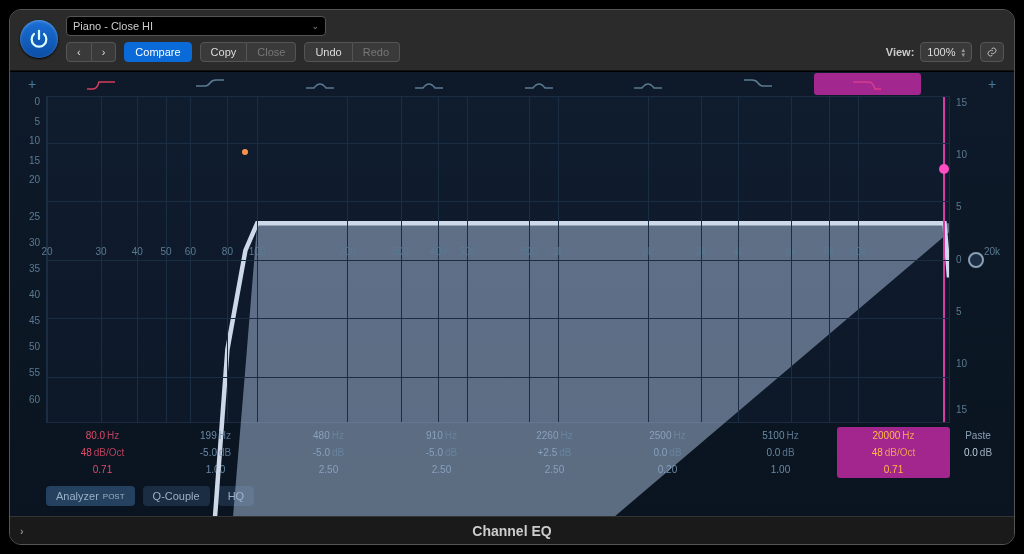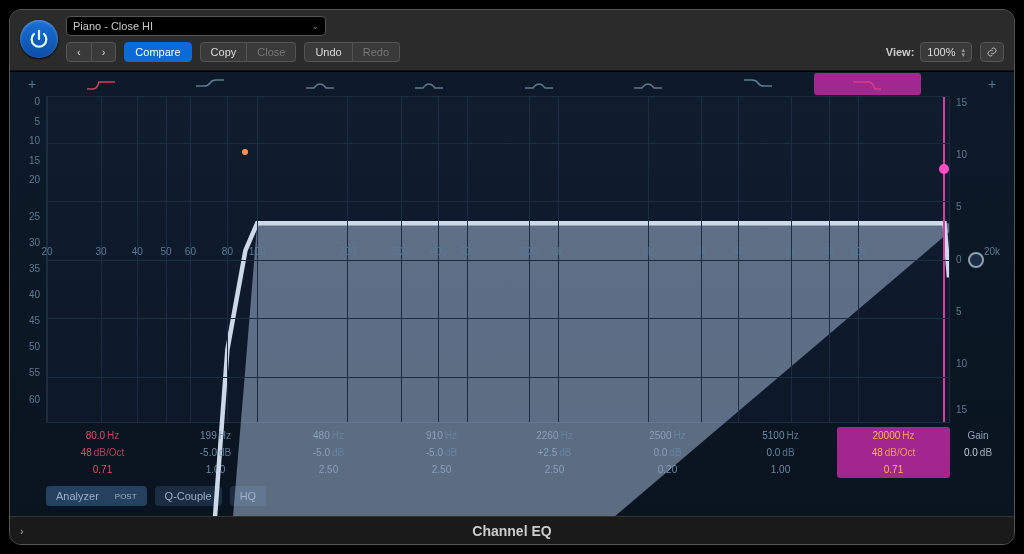--- a/index.html
+++ b/index.html
@@ -72,21 +72,21 @@
   .param-col.mag{background:#a2268d;border-radius:3px}
   .param-col.mag .p-freq{color:#ffb94a}
   .param-col.mag .p-gain{color:#ffb94a}
   .param-col.mag .p-q{color:#ffb94a}
   .unit{font-size:10px;margin-left:2px;opacity:.8}
   .params-right{width:56px;text-align:center;font-size:10px;line-height:17px;color:#6a8aa5}
   .gain-label{font-size:10px;color:#8aa0b5}
   .gain-val{color:#c0d0e0}
 
   .bottom-btns{display:flex;gap:8px;padding:8px 36px 10px 36px}
-  .bbtn{background:#1a2d42;border-radius:4px;padding:4px 10px;font-size:11px;color:#9ab0c5;display:flex;align-items:center;gap:16px}
+  .bbtn{background:#1a2d42;border-radius:4px;padding:4px 10px;font-size:11px;color:#9ab0c5;display:flex;align-items:center;gap:4px}
   .bbtn sup{font-size:8px}
   .bbtn.active{background:#24415f}
 
   .footer{height:28px;background:#1a1a1a;border-top:1px solid #333;display:flex;align-items:center;justify-content:center;color:#ccc;font-weight:600;font-size:14px;position:relative}
   .footer .chev{position:absolute;left:10px;font-size:11px;color:#888}
 
   .lp-line{position:absolute;top:0;bottom:0;width:2px;background:#d63da4}
   .lp-dot{position:absolute;width:10px;height:10px;border-radius:50%;background:#ff4dc4;transform:translate(-50%,-50%)}
   .hp-dot{position:absolute;width:6px;height:6px;border-radius:50%;background:#ff914d;transform:translate(-50%,-50%)}
 </style>
@@ -312,21 +312,21 @@
             <div class="p-gain">0.0<span class="unit">dB</span></div>
             <div class="p-q">1.00</div>
           </div>
           <div class="param-col mag">
             <div class="p-freq">20000<span class="unit">Hz</span></div>
             <div class="p-gain">48<span class="unit">dB/Oct</span></div>
             <div class="p-q">0.71</div>
           </div>
         </div>
       <div class="params-right">
-        <div class="gain-label">Gain</div>
+        <div class="gain-label">Paste</div>
         <div class="gain-val"><span>0.0</span><span class="unit">dB</span></div>
       </div>
     </div>
 
     <div class="bottom-btns">
       <div class="bbtn active">
           <span>Analyzer</span>
           <sup>POST</sup>
         </div>
       <div class="bbtn">Q-Couple</div>

